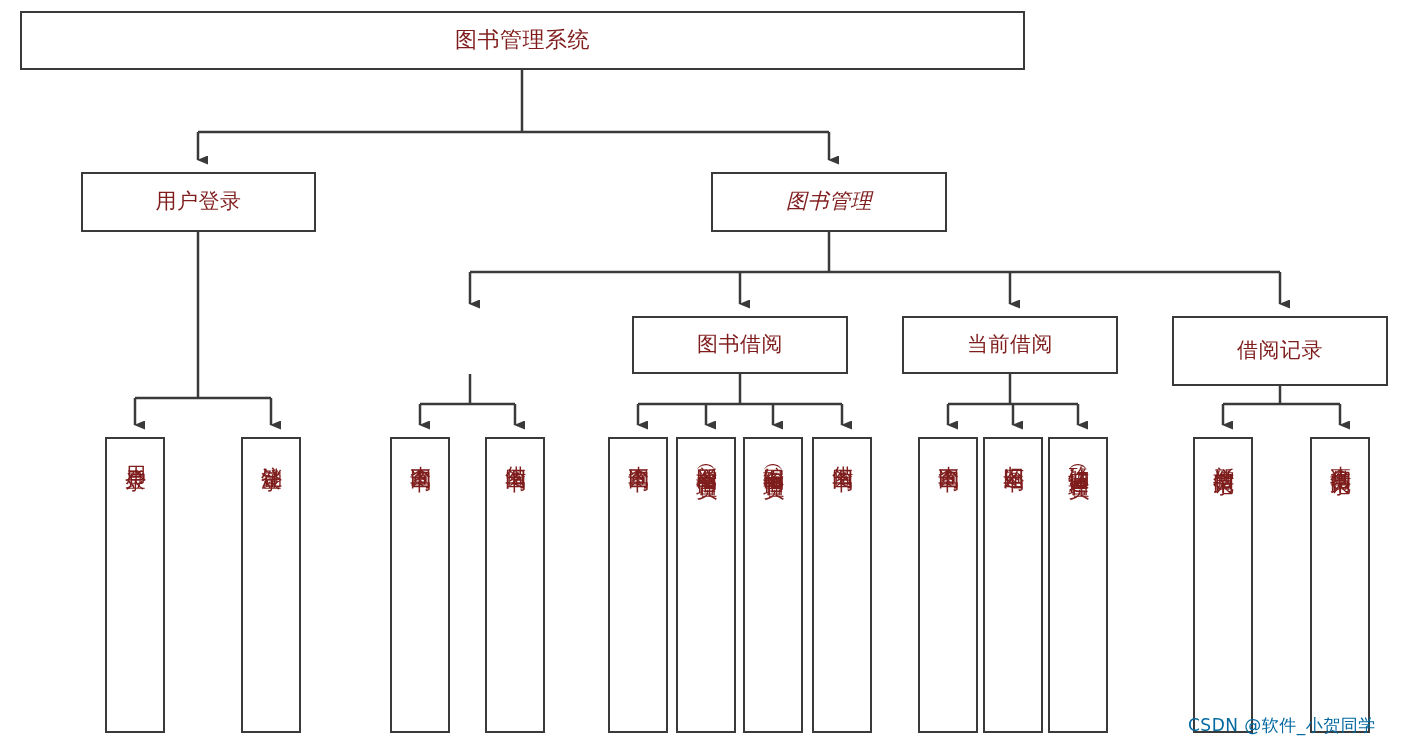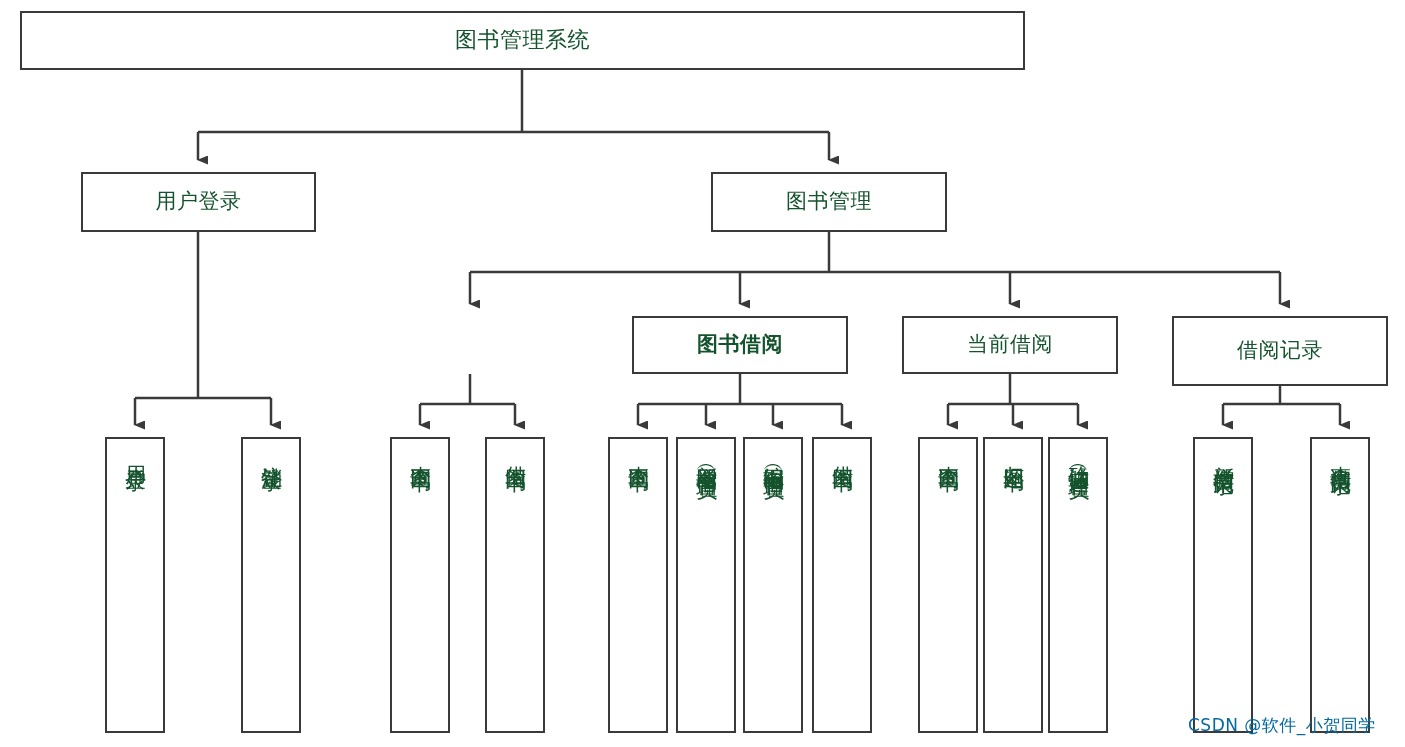--- a/index.html
+++ b/index.html
@@ -28,21 +28,21 @@
     position: absolute;
     box-sizing: border-box;
     background: #ffffff;
     border: 2px solid #3a3a3a;
     display: flex;
     align-items: center;
     justify-content: center;
     z-index: 2;
   }
   .node-label {
-    color: #14532d;
+    color: #7f1d1d;
     line-height: 1.12;
     white-space: nowrap;
   }
   
   .node.horiz .node-label {
     font-size: 21px;
     writing-mode: horizontal-tb;
     letter-spacing: 0.5px;
   }
   .node.root .node-label {
@@ -129,25 +129,25 @@
     </g>
   </svg>
 
   <div class="node horiz root" style="left:20px; top:11px; width:1005px; height:59px;">
     <span class="node-label">图书管理系统</span>
   </div>
 
   <div class="node horiz" style="left:81px; top:172px; width:235px; height:60px;">
     <span class="node-label">用户登录</span>
   </div>
-  <div class="node horiz" style="left:711px; top:172px; width:236px; height:60px;">
+  <div class="node horiz" style="left:711px; top:172px; width:236px; height:60px;font-style:italic;">
     <span class="node-label">图书管理</span>
   </div>
 
-  <div class="node horiz" style="left:632px; top:316px; width:216px; height:58px;font-weight:bold;">
+  <div class="node horiz" style="left:632px; top:316px; width:216px; height:58px;">
     <span class="node-label">图书借阅</span>
   </div>
   <div class="node horiz" style="left:902px; top:316px; width:216px; height:58px;">
     <span class="node-label">当前借阅</span>
   </div>
   <div class="node horiz" style="left:1172px; top:316px; width:216px; height:70px;">
     <span class="node-label">借阅记录</span>
   </div>
 
   <div class="node vert" style="left:105px; top:437px; width:60px; height:296px;">

